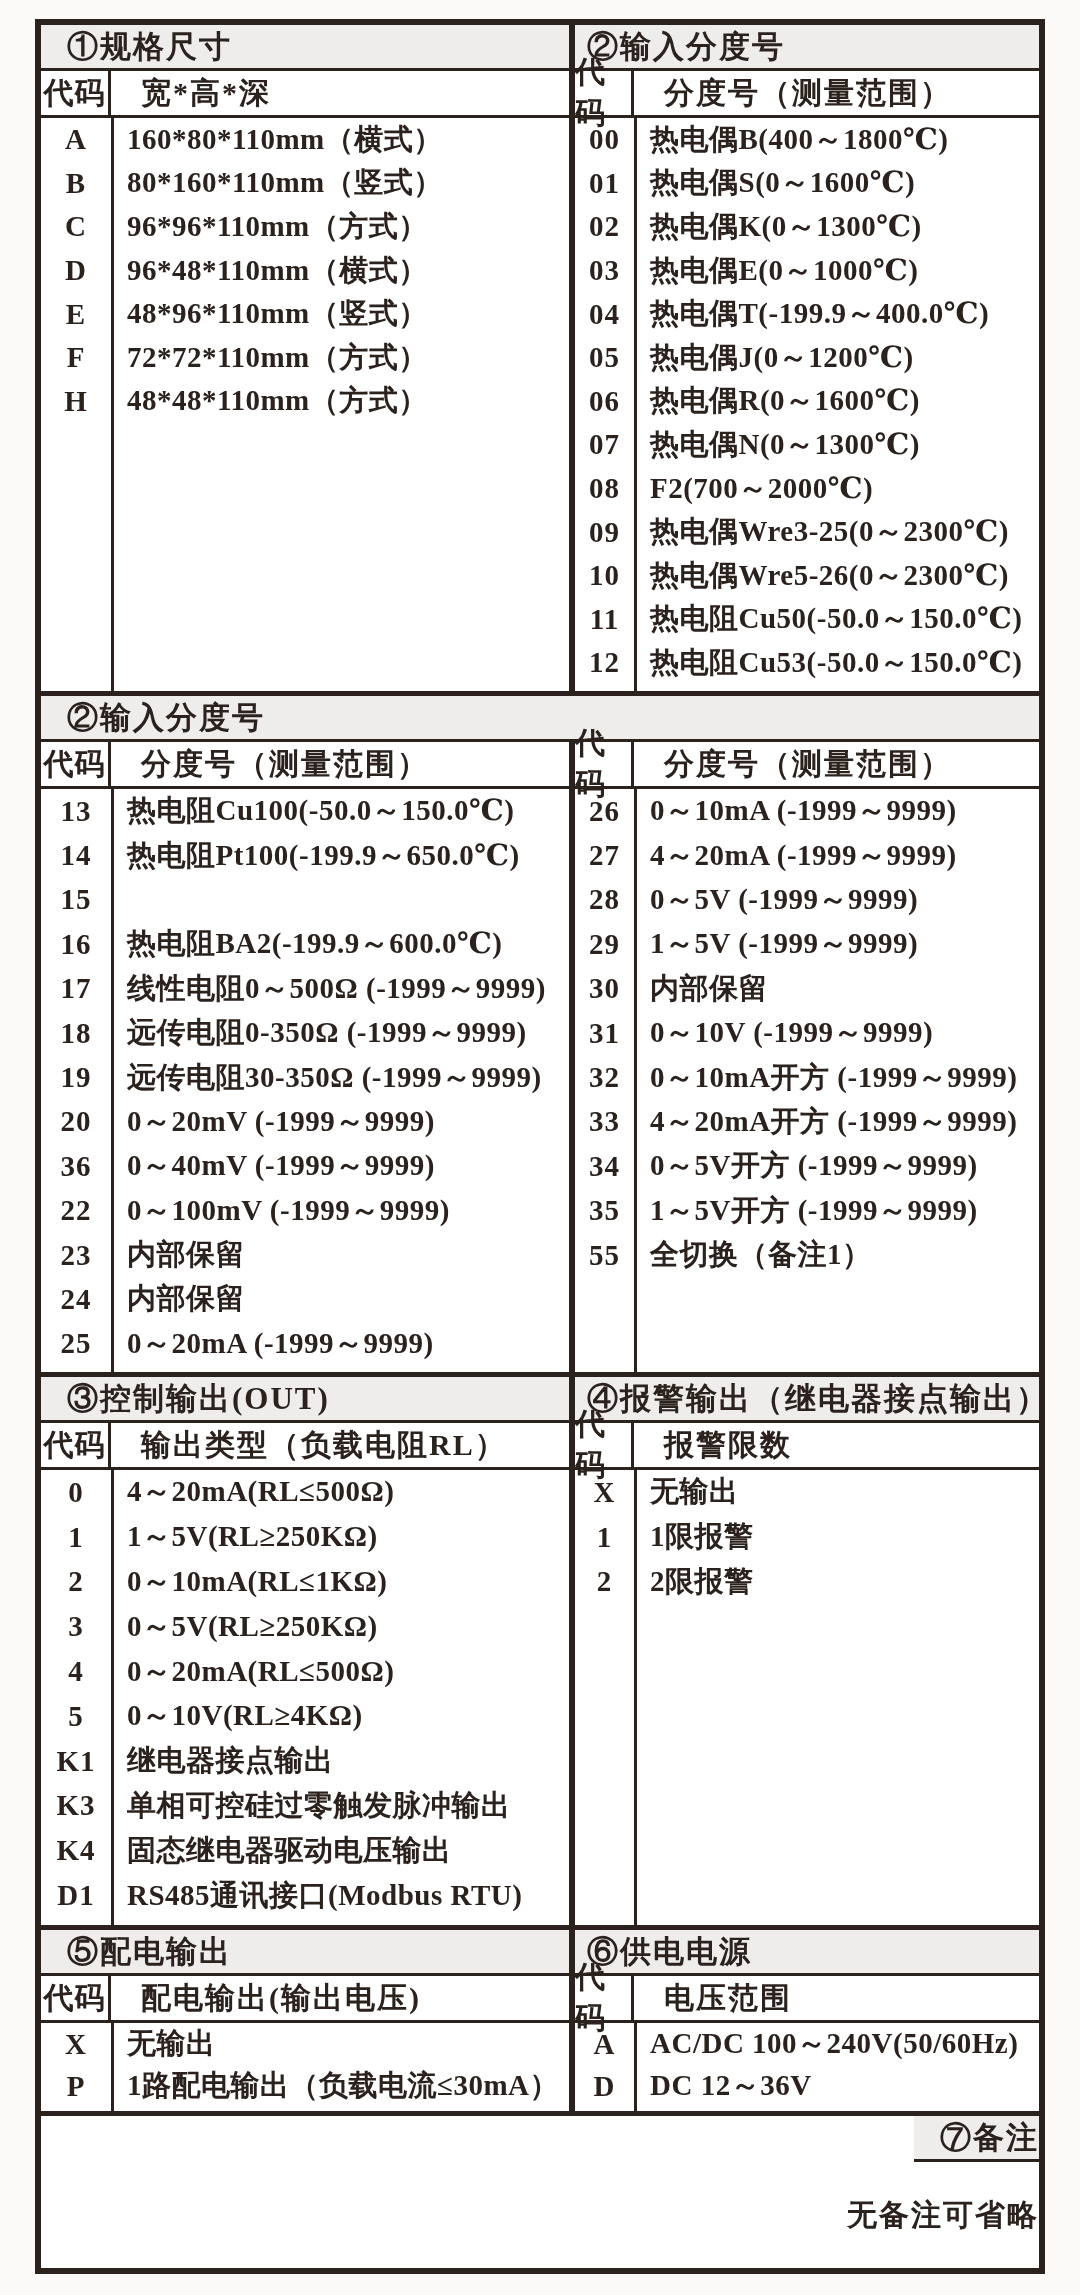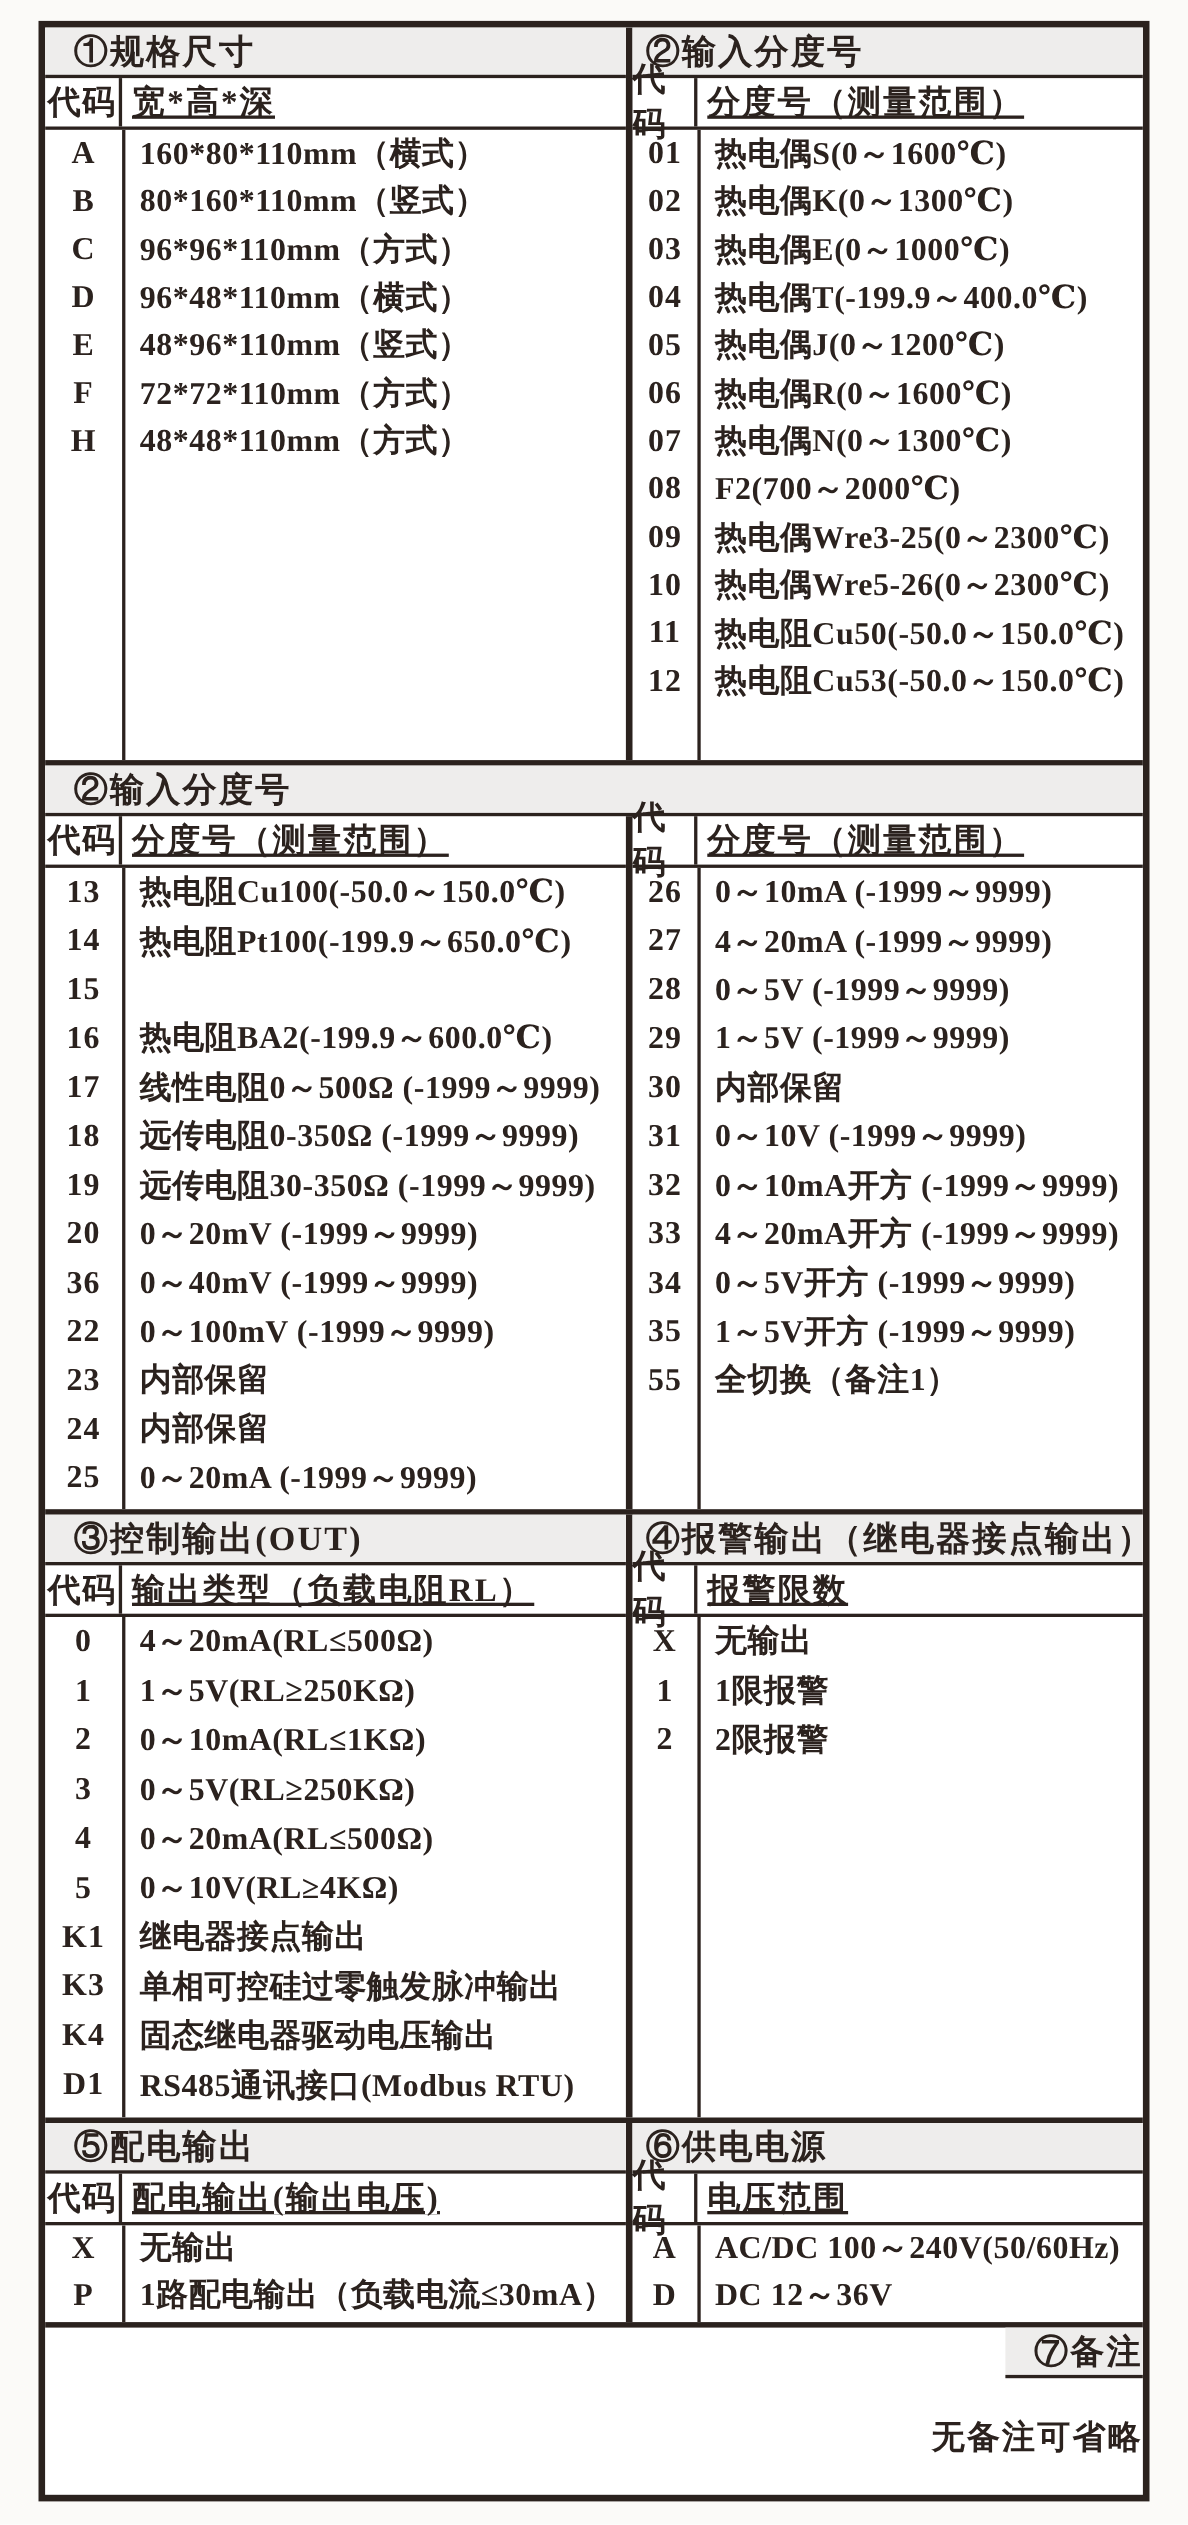--- a/index.html
+++ b/index.html
@@ -53,22 +53,22 @@
   .colhead{
     height:47px;flex:none;border-bottom:3px solid var(--ink);
     display:flex;align-items:stretch;font-size:30px;
   }
   .colhead .hcode{
     width:var(--codew);flex:none;border-right:3px solid var(--ink);
     display:flex;align-items:center;justify-content:center;
     letter-spacing:1px;
   }
   .colhead .hlabel{
-    display:flex;align-items:center;padding-left:9px;
-    letter-spacing:2px;white-space:nowrap;min-width:0;text-decoration:underline;
+    display:flex;align-items:center;padding-left:30px;
+    letter-spacing:2px;white-space:nowrap;min-width:0;
   }
   .body{flex:1;position:relative;min-height:0;overflow:hidden;}
   .vline{position:absolute;left:var(--codew);top:0;bottom:0;width:3px;background:var(--ink);}
   .rows{position:relative;}
   .row{display:flex;height:var(--rowh,43.6px);align-items:center;}
   .row .code{
     width:var(--codew);flex:none;text-align:center;
     font-size:29px;letter-spacing:1px;
   }
   .row .desc{
@@ -131,20 +131,24 @@
     <div class="half half--r">
       <div class="band">②输入分度号</div>
       <div class="colhead">
         <div class="hcode">代码</div>
         <div class="hlabel">分度号（测量范围）</div>
       </div>
       <div class="body">
         <div class="vline"></div>
         <div class="rows">
 
+        <div class="row">
+            <div class="code">00</div>
+            <div class="desc">热电偶B(400～1800℃)</div>
+          </div>
             <div class="row">
             <div class="code">01</div>
             <div class="desc">热电偶S(0～1600℃)</div>
           </div>
             <div class="row">
             <div class="code">02</div>
             <div class="desc">热电偶K(0～1300℃)</div>
           </div>
             <div class="row">
             <div class="code">03</div>

